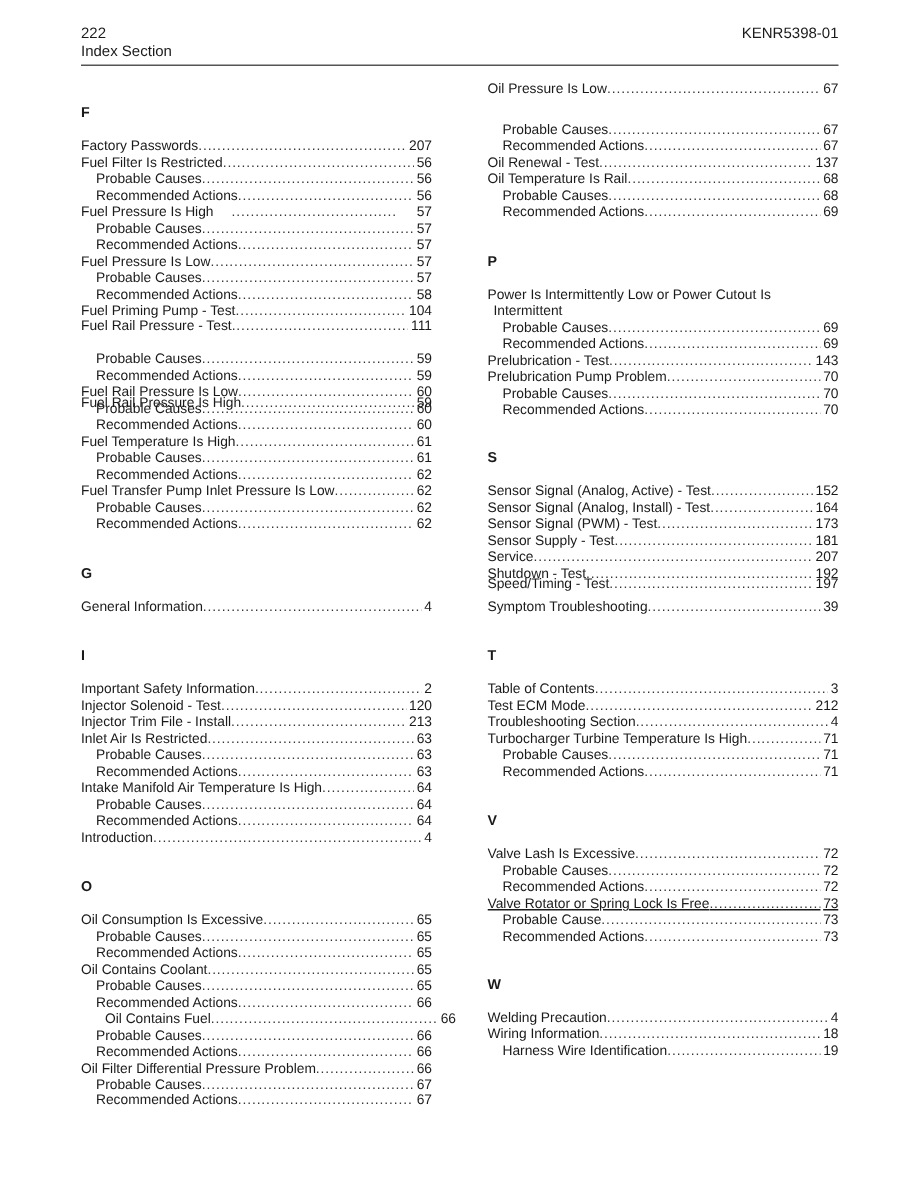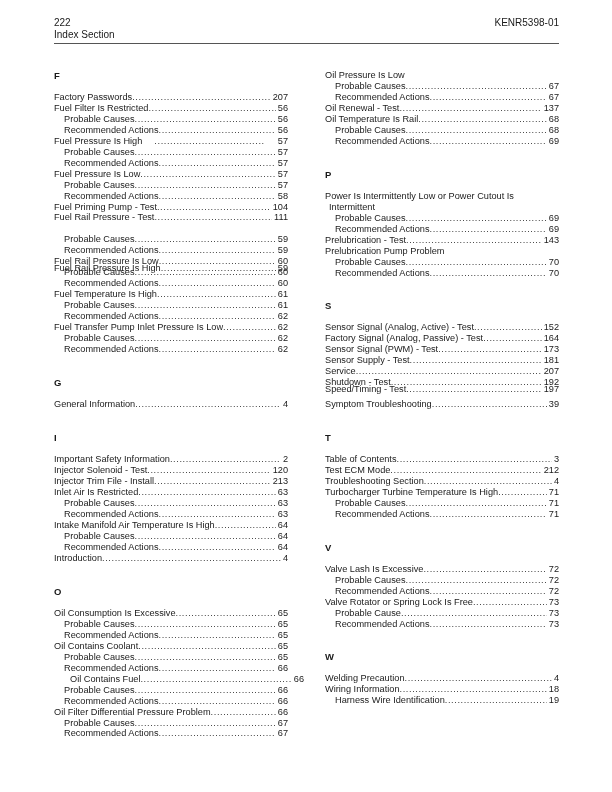--- a/index.html
+++ b/index.html
@@ -267,21 +267,21 @@
       <span class="dots"></span>
       <span class="page">67</span>
     </div>
     <div class="entry sub" style="top: 728px;">
       <span class="label">Recommended Actions</span>
       <span class="dots"></span>
       <span class="page">67</span>
     </div>
   </div>
 <div class="col right" id="col-right">
-    <div class="entry" style="top: 70px; flex-direction: column;">
+    <div class="entry" style="top: 54px;">
       <span class="label">Oil Pressure Is Low</span>
       <span class="dots"></span>
       <span class="page">67</span>
     </div>
     <div class="entry sub" style="top: 81px;">
       <span class="label">Probable Causes</span>
       <span class="dots"></span>
       <span class="page">67</span>
     </div>
     <div class="entry sub" style="top: 92px;">
@@ -324,21 +324,21 @@
     <div class="entry sub" style="top: 224px;">
       <span class="label">Recommended Actions</span>
       <span class="dots"></span>
       <span class="page">69</span>
     </div>
     <div class="entry" style="top: 235px;">
       <span class="label">Prelubrication - Test</span>
       <span class="dots"></span>
       <span class="page">143</span>
     </div>
-    <div class="entry" style="top: 246px; flex-direction: column;">
+    <div class="entry" style="top: 246px;">
       <span class="label">Prelubrication Pump Problem</span>
       <span class="dots"></span>
       <span class="page">70</span>
     </div>
     <div class="entry sub" style="top: 257px;">
       <span class="label">Probable Causes</span>
       <span class="dots"></span>
       <span class="page">70</span>
     </div>
     <div class="entry sub" style="top: 268px;">
@@ -346,21 +346,21 @@
       <span class="dots"></span>
       <span class="page">70</span>
     </div>
     <div class="letter" style="top: 300px;">S</div>
     <div class="entry" style="top: 322px;">
       <span class="label">Sensor Signal (Analog, Active) - Test</span>
       <span class="dots"></span>
       <span class="page">152</span>
     </div>
     <div class="entry" style="top: 333px;">
-      <span class="label">Factory Signal (Analog, Passive) - Test</span>
+      <span class="label">Sensor Signal (Analog, Install) - Test</span>
       <span class="dots"></span>
       <span class="page">164</span>
     </div>
     <div class="entry" style="top: 344px;">
       <span class="label">Sensor Signal (PWM) - Test</span>
       <span class="dots"></span>
       <span class="page">173</span>
     </div>
     <div class="entry" style="top: 355px;">
       <span class="label">Sensor Supply - Test</span>
@@ -427,21 +427,21 @@
     <div class="entry sub" style="top: 575px;">
       <span class="label">Probable Causes</span>
       <span class="dots"></span>
       <span class="page">72</span>
     </div>
     <div class="entry sub" style="top: 586px;">
       <span class="label">Recommended Actions</span>
       <span class="dots"></span>
       <span class="page">72</span>
     </div>
-    <div class="entry" style="top: 597px;">
+    <div class="entry" style="top: 597px; text-decoration: underline;">
       <span class="label">Valve Rotator or Spring Lock Is Free</span>
       <span class="dots"></span>
       <span class="page">73</span>
     </div>
     <div class="entry sub" style="top: 608px;">
       <span class="label">Probable Cause</span>
       <span class="dots"></span>
       <span class="page">73</span>
     </div>
     <div class="entry sub" style="top: 619px;">

